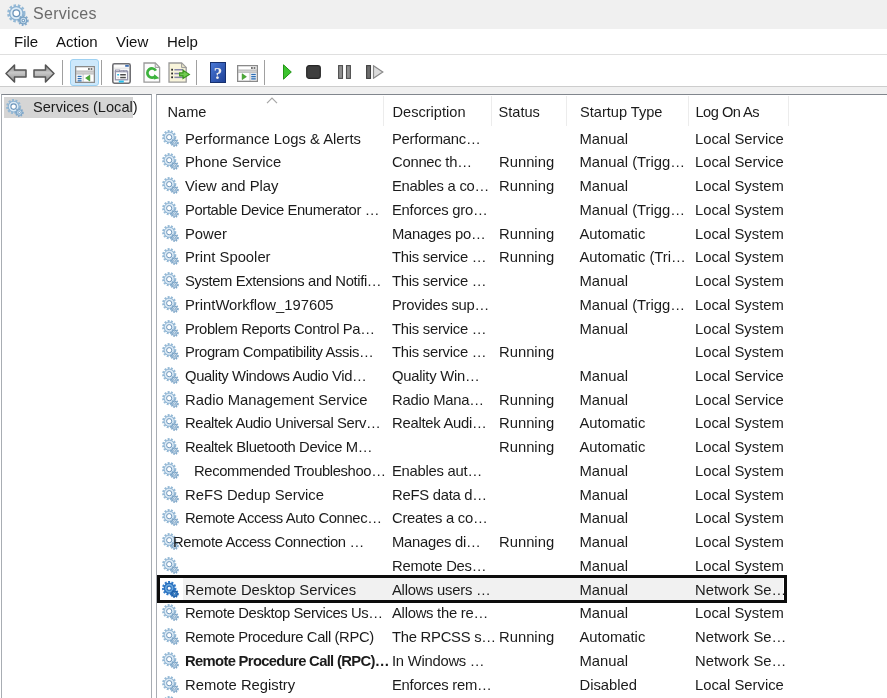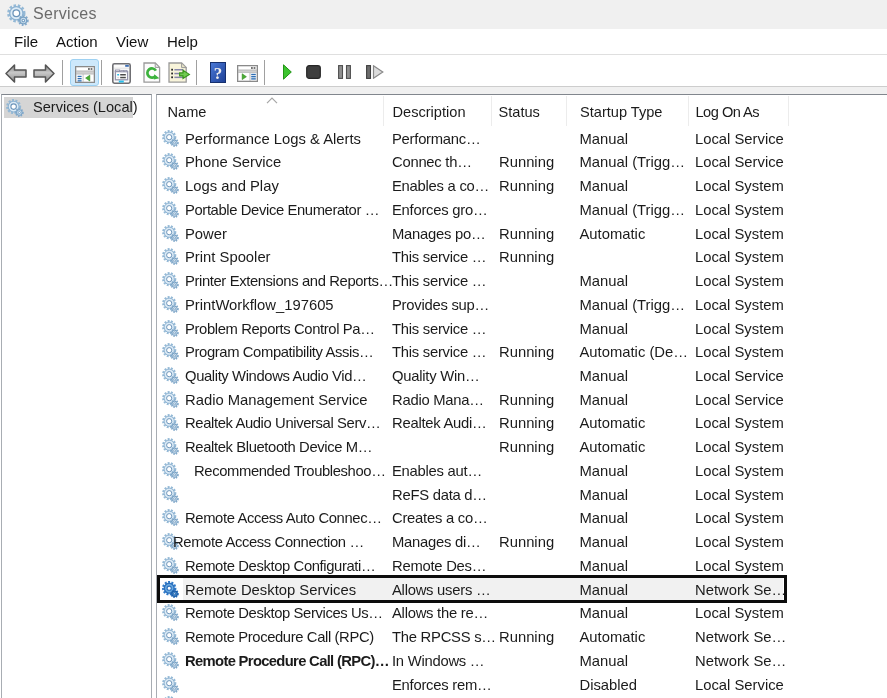--- a/index.html
+++ b/index.html
@@ -197,21 +197,21 @@
 <div class="cell" style="left:28px">Phone Service</div>
 <div class="cell" style="left:235px;letter-spacing:-0.25px">Connec th…</div>
 <div class="cell" style="left:342px">Running</div>
 <div class="cell" style="left:422.5px">Manual (Trigg…</div>
 <div class="cell" style="left:538px">Local Service</div>
 </div>
 <div class="row" style="top:175.08px">
 <svg class="icon16" style="left:5px" width="17" height="17" viewBox="0 0 17 17">
       <use href="#gear"></use>
     </svg>
-<div class="cell" style="left:28px">Logs and Play</div>
+<div class="cell" style="left:28px">View and Play</div>
 <div class="cell" style="left:235px;letter-spacing:-0.25px">Enables a co…</div>
 <div class="cell" style="left:342px">Running</div>
 <div class="cell" style="left:422.5px">Manual</div>
 <div class="cell" style="left:538px">Local System</div>
 </div>
 <div class="row" style="top:198.82px">
 <svg class="icon16" style="left:5px" width="17" height="17" viewBox="0 0 17 17">
       <use href="#gear"></use>
     </svg>
 <div class="cell tight" style="left:28px">Portable Device Enumerator …</div>
@@ -229,27 +229,28 @@
 <div class="cell" style="left:422.5px">Automatic</div>
 <div class="cell" style="left:538px">Local System</div>
 </div>
 <div class="row" style="top:246.30px">
 <svg class="icon16" style="left:5px" width="17" height="17" viewBox="0 0 17 17">
       <use href="#gear"></use>
     </svg>
 <div class="cell" style="left:28px">Print Spooler</div>
 <div class="cell" style="left:235px;letter-spacing:-0.25px">This service …</div>
 <div class="cell" style="left:342px">Running</div>
+<div class="cell" style="left:422.5px">Automatic (Tri…</div>
 <div class="cell" style="left:538px">Local System</div>
 </div>
 <div class="row" style="top:270.04px">
 <svg class="icon16" style="left:5px" width="17" height="17" viewBox="0 0 17 17">
       <use href="#gear"></use>
     </svg>
-<div class="cell tight" style="left:28px">Printer Extensions and Reports…</div>
+<div class="cell tight" style="left:28px">System Extensions and Notifi…</div>
 <div class="cell" style="left:235px;letter-spacing:-0.25px">This service …</div>
 <div class="cell" style="left:422.5px">Manual</div>
 <div class="cell" style="left:538px">Local System</div>
 </div>
 <div class="row" style="top:293.78px">
 <svg class="icon16" style="left:5px" width="17" height="17" viewBox="0 0 17 17">
       <use href="#gear"></use>
     </svg>
 <div class="cell" style="left:28px">PrintWorkflow_197605</div>
 <div class="cell" style="left:235px;letter-spacing:-0.25px">Provides sup…</div>
@@ -265,21 +266,20 @@
 <div class="cell" style="left:422.5px">Manual</div>
 <div class="cell" style="left:538px">Local System</div>
 </div>
 <div class="row" style="top:341.26px">
 <svg class="icon16" style="left:5px" width="17" height="17" viewBox="0 0 17 17">
       <use href="#gear"></use>
     </svg>
 <div class="cell tight" style="left:28px">Program Compatibility Assis…</div>
 <div class="cell" style="left:235px;letter-spacing:-0.25px">This service …</div>
 <div class="cell" style="left:342px">Running</div>
-<div class="cell" style="left:422.5px">Automatic (De…</div>
 <div class="cell" style="left:538px">Local System</div>
 </div>
 <div class="row" style="top:365.00px">
 <svg class="icon16" style="left:5px" width="17" height="17" viewBox="0 0 17 17">
       <use href="#gear"></use>
     </svg>
 <div class="cell tight" style="left:28px">Quality Windows Audio Vid…</div>
 <div class="cell" style="left:235px;letter-spacing:-0.25px">Quality Win…</div>
 <div class="cell" style="left:422.5px">Manual</div>
 <div class="cell" style="left:538px">Local Service</div>
@@ -319,20 +319,21 @@
     </svg>
 <div class="cell tight" style="left:37px">Recommended Troubleshoo…</div>
 <div class="cell" style="left:235px;letter-spacing:-0.25px">Enables aut…</div>
 <div class="cell" style="left:422.5px">Manual</div>
 <div class="cell" style="left:538px">Local System</div>
 </div>
 <div class="row" style="top:483.70px">
 <svg class="icon16" style="left:5px" width="17" height="17" viewBox="0 0 17 17">
       <use href="#gear"></use>
     </svg>
+<div class="cell" style="left:28px">ReFS Dedup Service</div>
 <div class="cell" style="left:235px;letter-spacing:-0.25px">ReFS data d…</div>
 <div class="cell" style="left:422.5px">Manual</div>
 <div class="cell" style="left:538px">Local System</div>
 </div>
 <div class="row" style="top:507.44px">
 <svg class="icon16" style="left:5px" width="17" height="17" viewBox="0 0 17 17">
       <use href="#gear"></use>
     </svg>
 <div class="cell tight" style="left:28px">Remote Access Auto Connec…</div>
 <div class="cell" style="left:235px;letter-spacing:-0.25px">Creates a co…</div>
@@ -346,21 +347,20 @@
 <div class="cell tight" style="left:16px">Remote Access Connection …</div>
 <div class="cell" style="left:235px;letter-spacing:-0.25px">Manages di…</div>
 <div class="cell" style="left:342px">Running</div>
 <div class="cell" style="left:422.5px">Manual</div>
 <div class="cell" style="left:538px">Local System</div>
 </div>
 <div class="row" style="top:554.92px">
 <svg class="icon16" style="left:5px" width="17" height="17" viewBox="0 0 17 17">
       <use href="#gear"></use>
     </svg>
-<div class="cell tight" style="left:28px">Remote Desktop Configurati…</div>
 <div class="cell" style="left:235px;letter-spacing:-0.25px">Remote Des…</div>
 <div class="cell" style="left:422.5px">Manual</div>
 <div class="cell" style="left:538px">Local System</div>
 </div>
 <div class="row" style="top:578.66px">
 <svg class="icon16" style="left:5px" width="17" height="17" viewBox="0 0 17 17">
       <use href="#gearsel"></use>
     </svg>
 <div class="cell" style="left:28px">Remote Desktop Services</div>
 <div class="cell" style="left:235px;letter-spacing:-0.25px">Allows users …</div>
@@ -392,20 +392,21 @@
     </svg>
 <div class="cell tight2" style="left:28px">Remote Procedure Call (RPC)…</div>
 <div class="cell" style="left:235px;letter-spacing:-0.25px">In Windows …</div>
 <div class="cell" style="left:422.5px">Manual</div>
 <div class="cell" style="left:538px">Network Se…</div>
 </div>
 <div class="row" style="top:673.62px">
 <svg class="icon16" style="left:5px" width="17" height="17" viewBox="0 0 17 17">
       <use href="#gear"></use>
     </svg>
+<div class="cell" style="left:28px">Remote Registry</div>
 <div class="cell" style="left:235px;letter-spacing:-0.25px">Enforces rem…</div>
 <div class="cell" style="left:422.5px">Disabled</div>
 <div class="cell" style="left:538px">Local Service</div>
 </div>
 <svg class="abs" style="left:162px;top:696.4px" width="17" height="17" viewBox="0 0 17 17">
     <use href="#gear"></use>
   </svg>
 <div id="blackbox"></div>
 
 </body></html>

